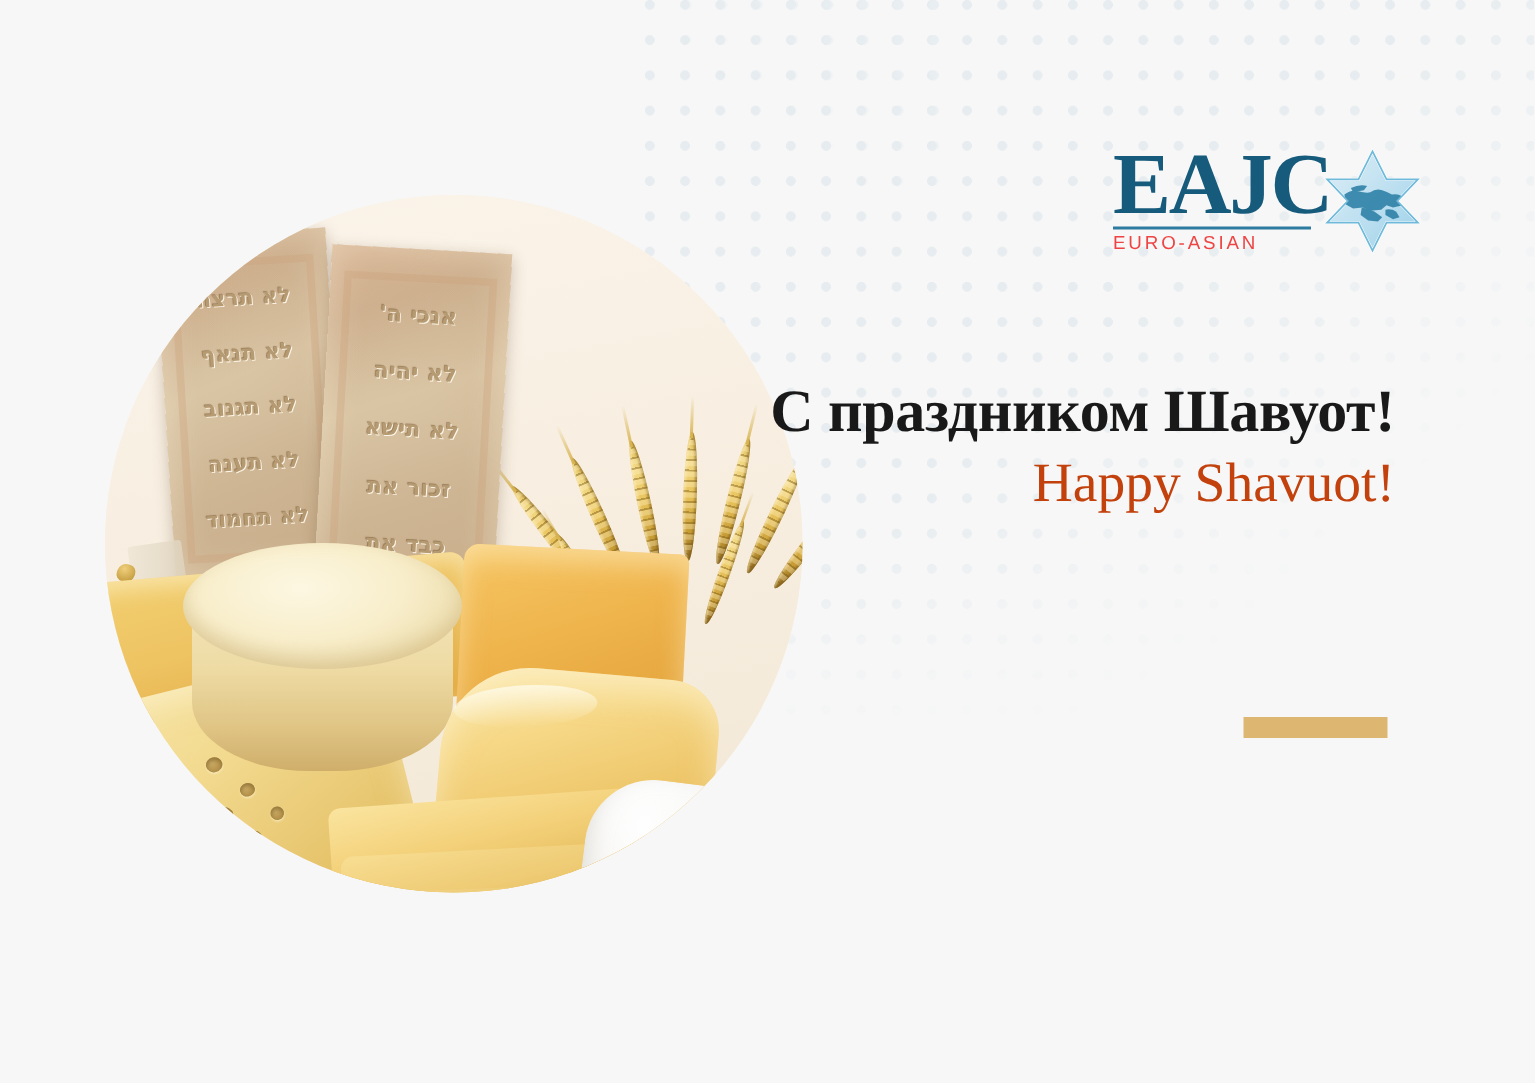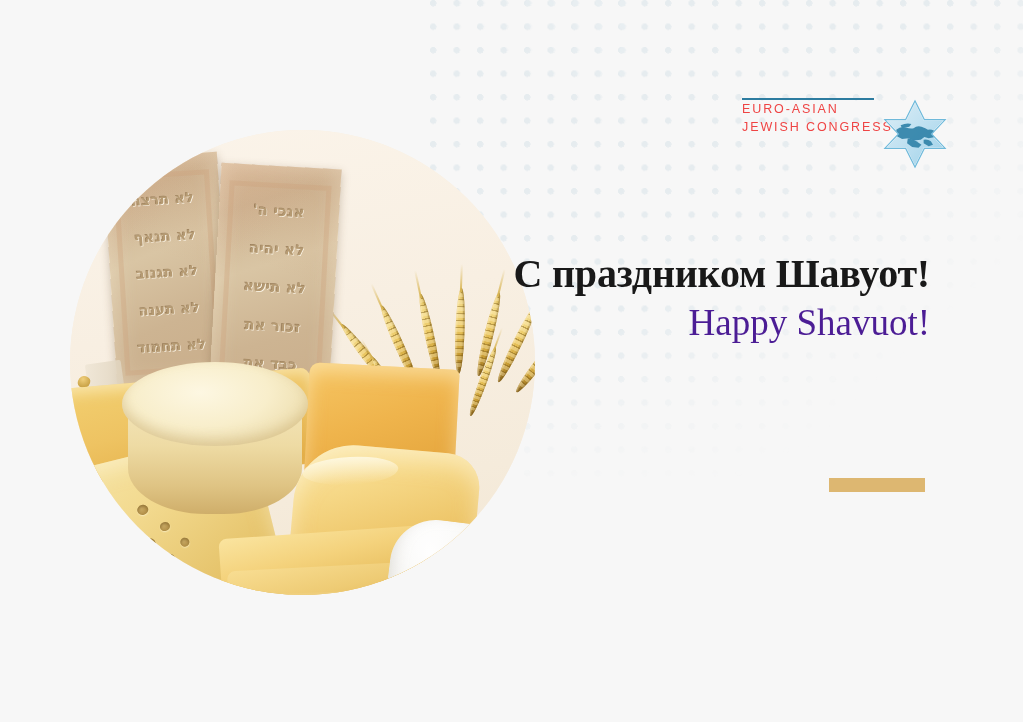--- a/index.html
+++ b/index.html
@@ -309,21 +309,21 @@
     color:#111111;
     direction:rtl;
     line-height:1.18;
     margin-top:8px;
     white-space:nowrap;
   }
   #greeting-en{
     font-family:"Liberation Serif", serif;
     font-weight:400;
     font-size:37px;
-    color:#4c1d95;
+    color:#c2410c;
     line-height:1.1;
     margin-top:8px;
     white-space:nowrap;
   }
   #accent-bar{
     position:absolute; right:98px; top:478px;
     width:96px; height:14px;
     background:#ddb771;
   }
 </style>
@@ -401,23 +401,23 @@
       <div class="cheese" id="cheese-chunk-right"></div>
       <div class="cheese" id="cheese-slice-1"></div>
       <div class="cheese" id="cheese-slice-2"></div>
       <div class="cheese" id="cheese-slice-3"></div>
       <div class="cheese" id="cheese-wedge-front"></div>
       <div class="cheese" id="cheese-brie"></div>
     </div>
   </div>
 
   <div id="logo">
+    <div id="logo-wordmark">EAJC</div>
     <div id="logo-rule"></div>
     <div class="logo-sub">EURO-ASIAN</div>
-    <div class="logo-sub">JEWISH CONGRESS</div>
 
     <svg id="logo-star" viewBox="0 0 100 100">
       <defs>
         <clipPath id="starclip">
           <path d="M50 4 L63 30 L92 30 L73 50 L92 70 L63 70 L50 96 L37 70 L8 70 L27 50 L8 30 L37 30 Z"></path>
         </clipPath>
         <linearGradient id="starfill" x1="0" y1="0" x2="1" y2="1">
           <stop offset="0%" stop-color="#ddeef6"></stop>
           <stop offset="55%" stop-color="#bcdff0"></stop>
           <stop offset="100%" stop-color="#9bd0e8"></stop>

